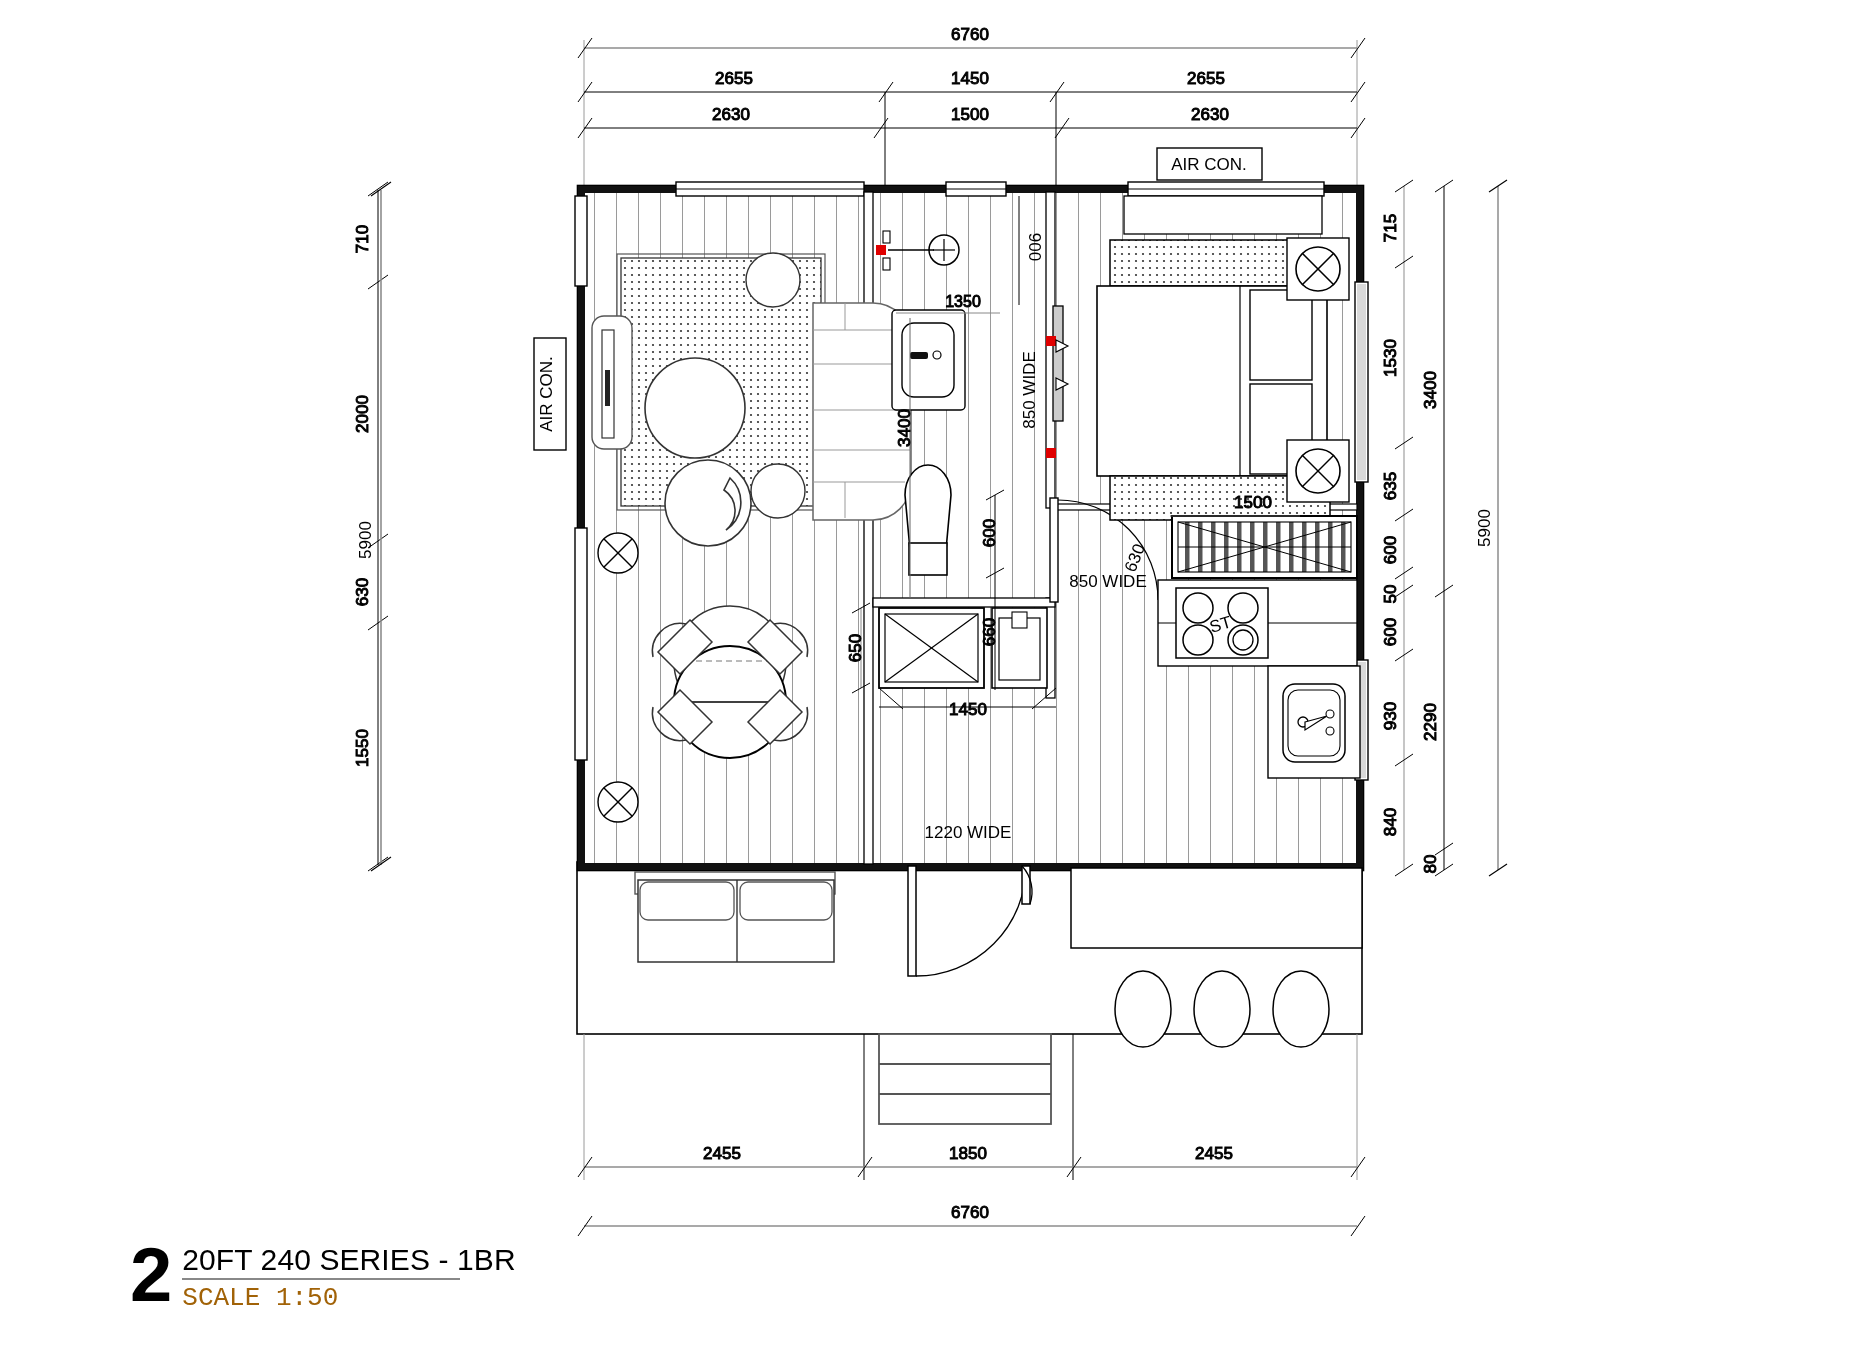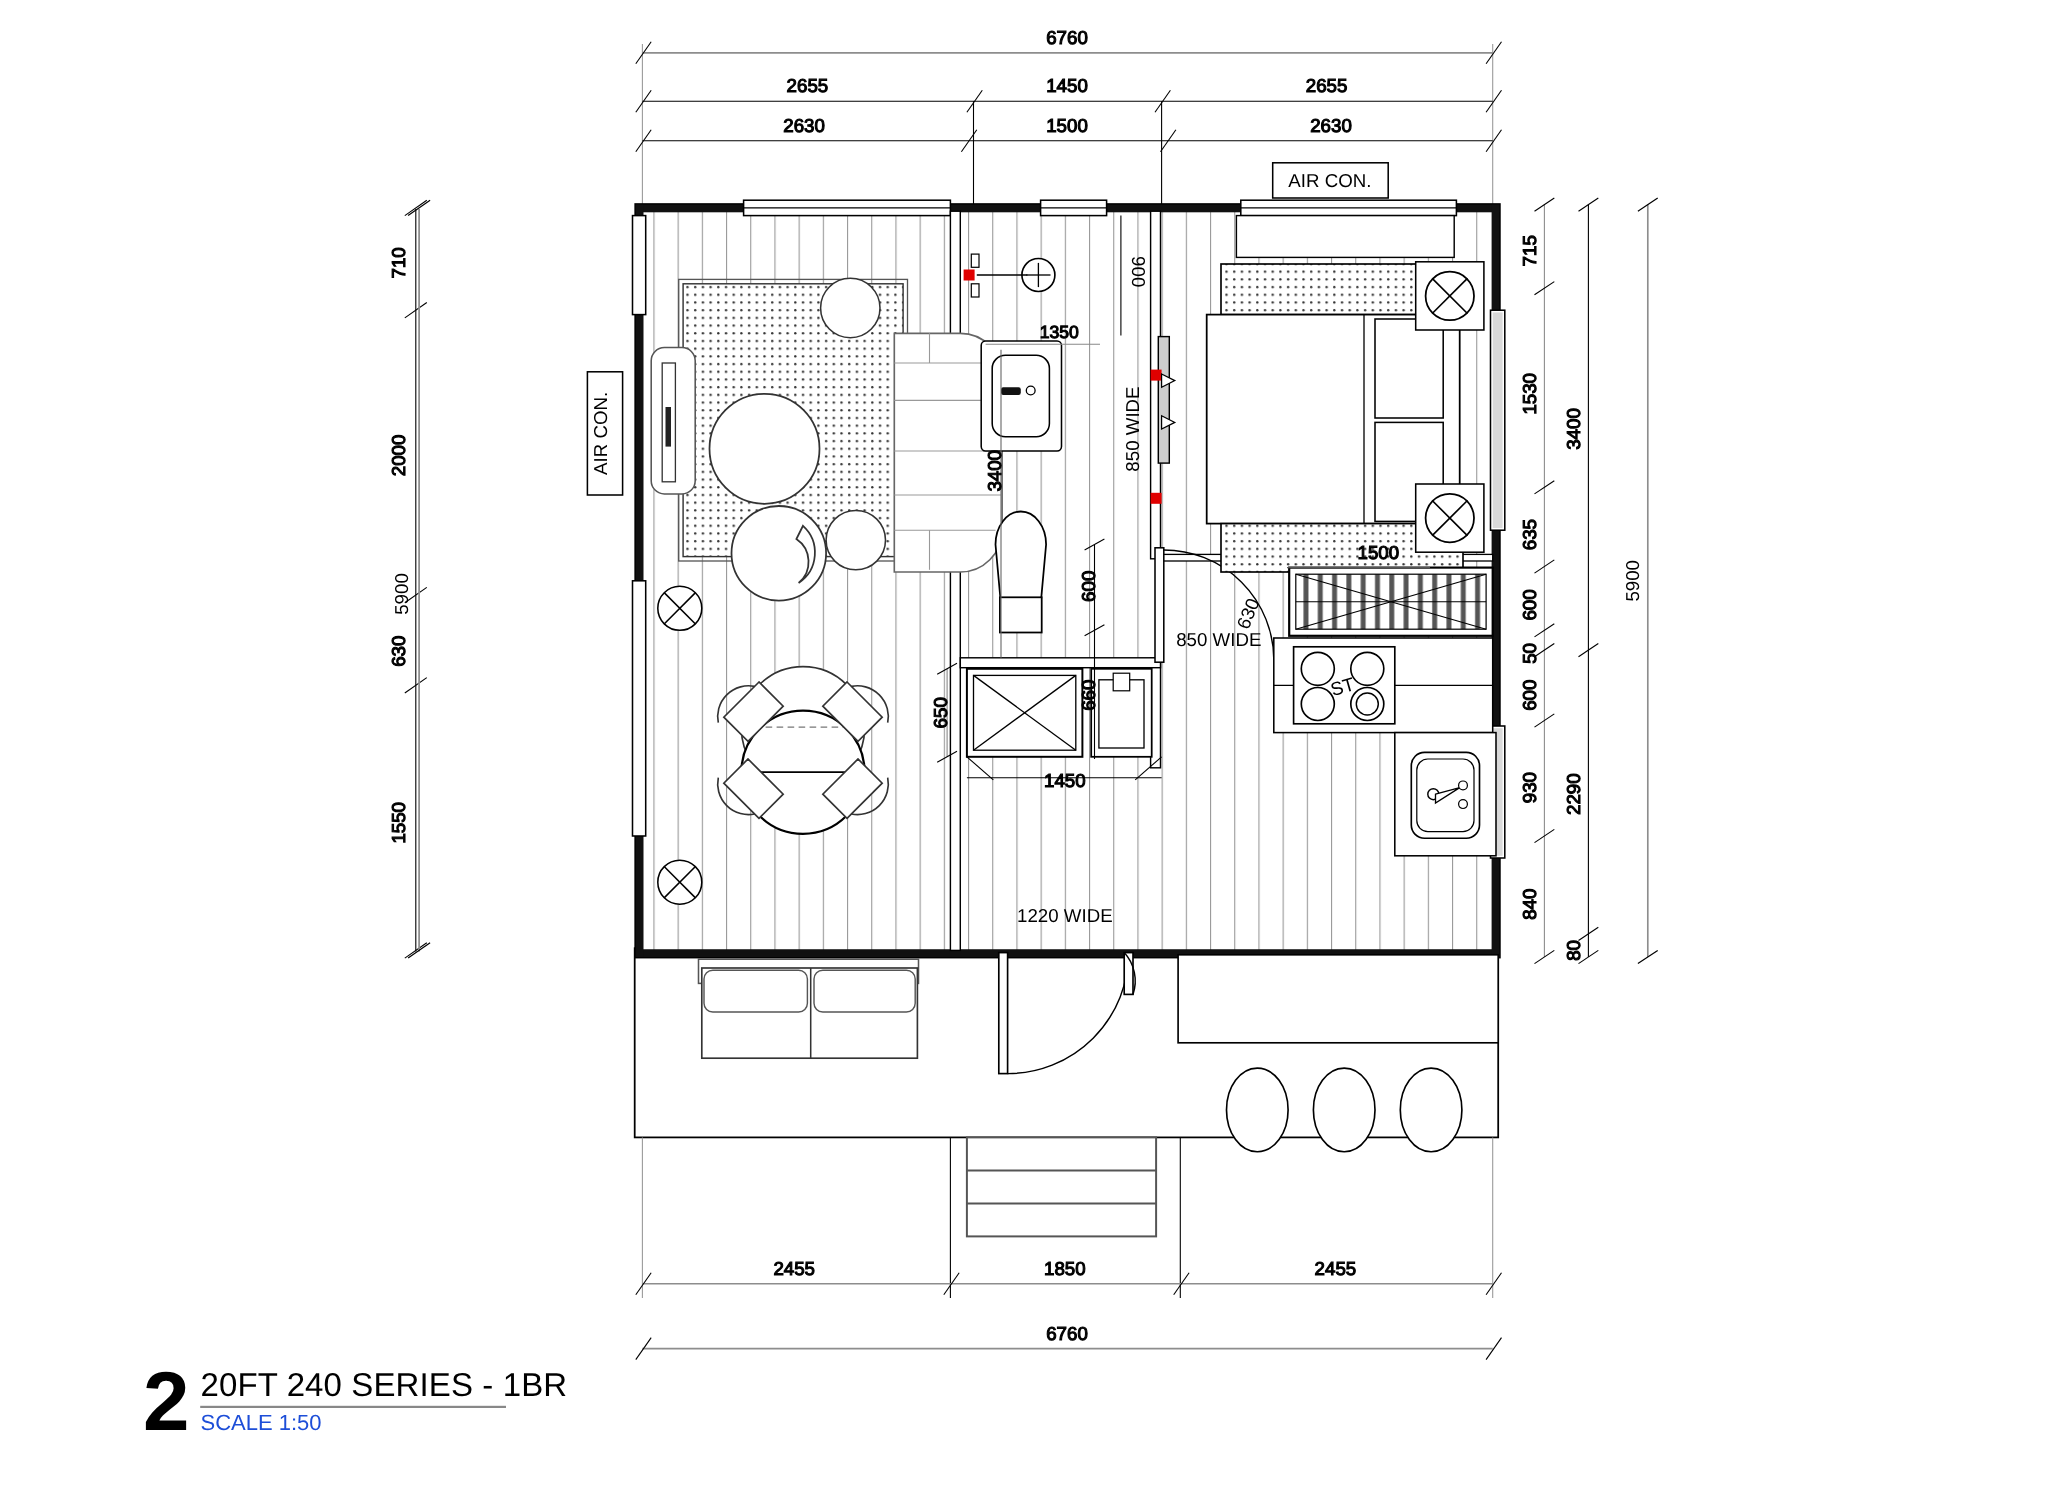--- a/index.html
+++ b/index.html
@@ -8,22 +8,22 @@
        overflow:hidden;}
   .plan{position:absolute;left:0;top:0;width:1628px;height:1360px;}
   svg{display:block;}
   .dimtxt{font-family:"Liberation Sans","DejaVu Sans",sans-serif;font-size:17px;fill:#000;}
   .dimtxt.sm{font-size:16px;}
   .lbl{font-family:"Liberation Sans","DejaVu Sans",sans-serif;font-size:17px;fill:#000;}
   .titlenum{font-family:"Liberation Sans","DejaVu Sans",sans-serif;
             font-size:76px;font-weight:bold;color:#000;line-height:0.85;}
   .titletxt{font-family:"Liberation Sans","DejaVu Sans",sans-serif;
             font-size:30px;color:#000000;letter-spacing:0.1px;}
-  .scaletxt{font-family:Liberation Sans, sans-serif;
-            font-size:20px;color:#1d4ed8;}
+  .scaletxt{font-family:Liberation Mono, monospace;
+            font-size:26px;color:#a16207;}
   #titleblock{position:absolute;left:130px;top:1243px;display:flex;align-items:flex-start;}
   #titleblock .tcol{margin-left:10px;}
   #titleblock .rule{border-top:2px solid #888;width:278px;margin:1px 0 3px 0;}
 </style>
 </head>
 <body>
 
 <div class="plan">
 <svg width="1862" height="1360" viewBox="0 0 1862 1360" xmlns="http://www.w3.org/2000/svg">
   <defs>

